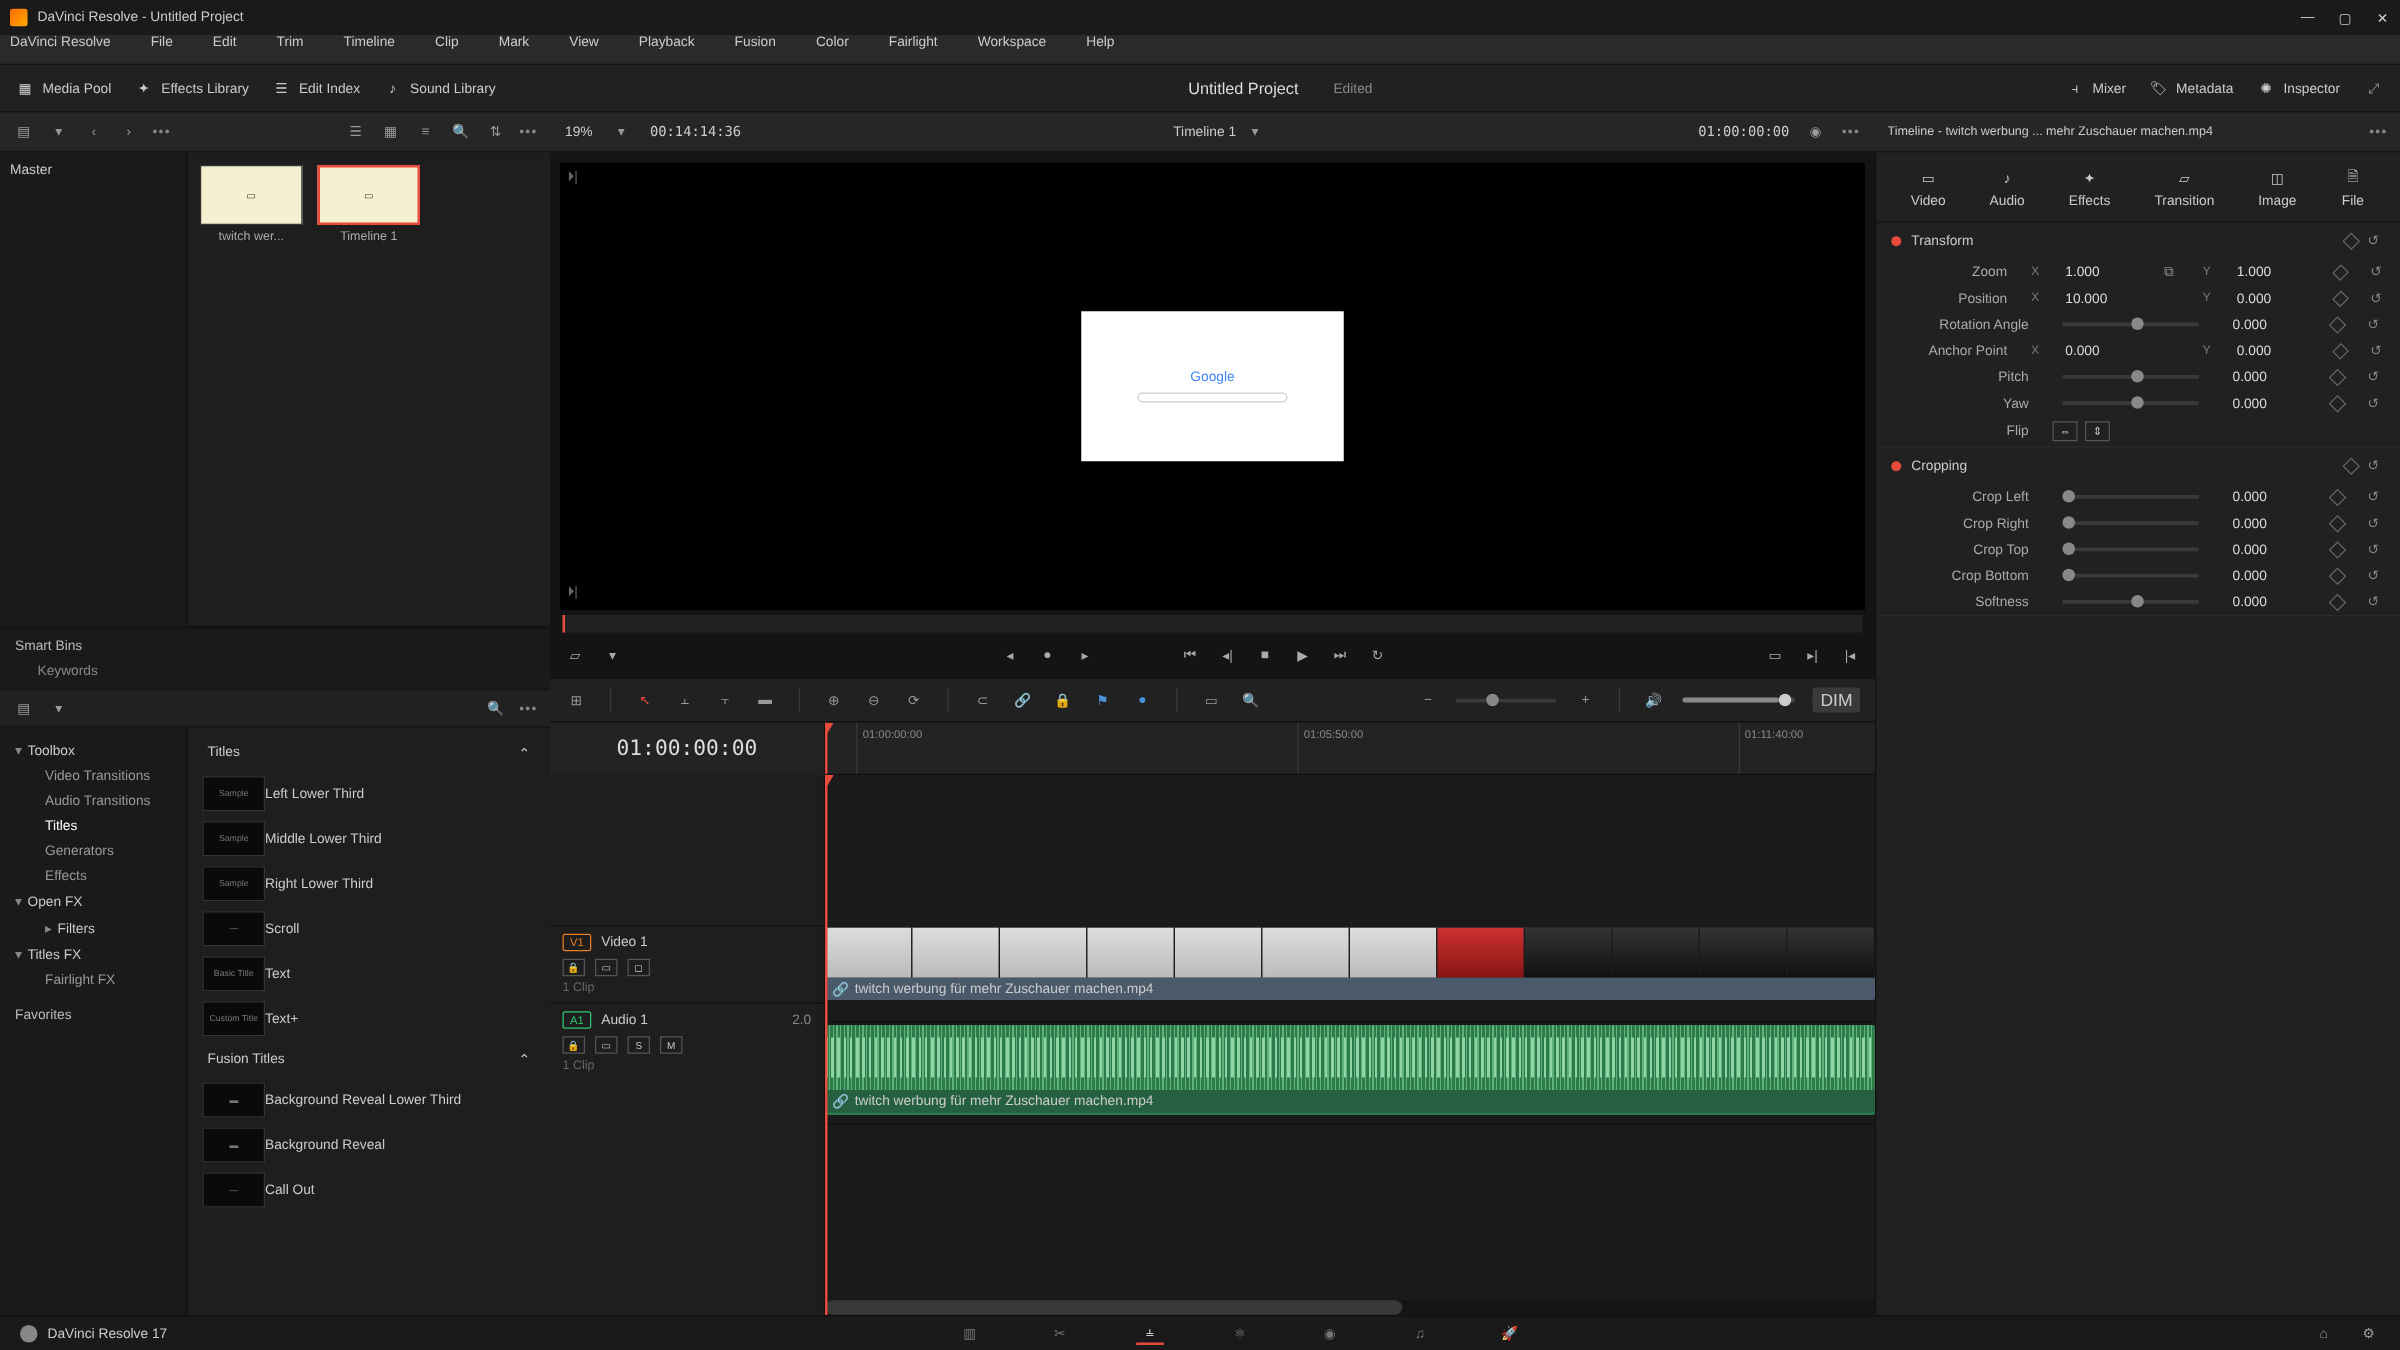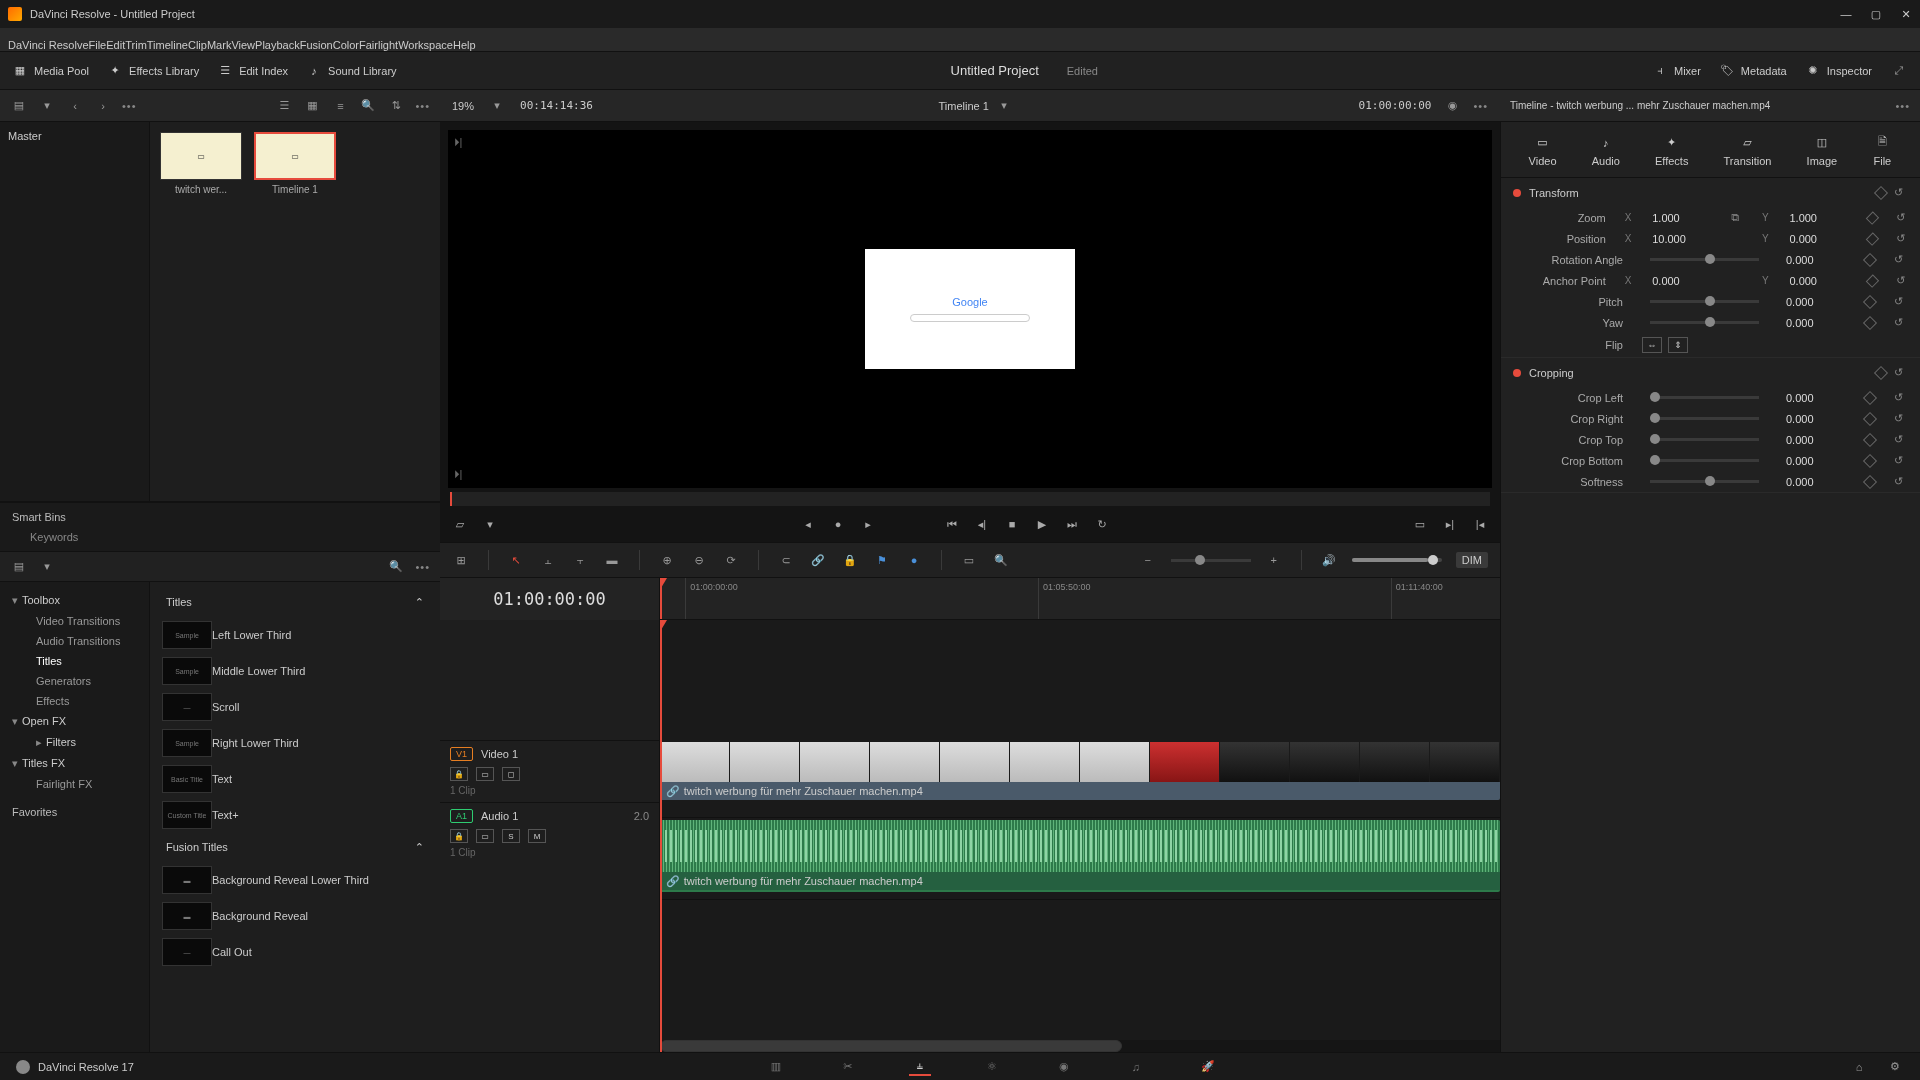--- a/index.html
+++ b/index.html
@@ -2,21 +2,21 @@
 <html><head>
 <meta charset="utf-8">
 <style>
 *{margin:0;padding:0;box-sizing:border-box;font-family:Arial,sans-serif;font-size:11px;color:#ccc;user-select:none}
 body{background:#1e1e1e;width:1920px;height:1080px;overflow:hidden}
 .titlebar{height:28px;background:#1a1a1a;display:flex;align-items:center;padding:0 8px;justify-content:space-between}
 .titlebar-left{display:flex;align-items:center;gap:8px}
 .titlebar-icon{width:14px;height:14px;background:linear-gradient(135deg,#ff6b00,#ffaa00);border-radius:2px}
 .winbtns{display:flex;gap:18px}
 .winbtn{width:12px;height:12px;display:flex;align-items:center;justify-content:center;cursor:pointer}
-.menubar{height:24px;background:#2a2a2a;display:flex;align-items:flex-end;padding:0 8px;gap:0;border-bottom:1px solid #111}
+.menubar{height:24px;background:#2a2a2a;display:flex;align-items:flex-start;padding:0 8px;gap:32px;border-bottom:1px solid #111}
 .menubar span{cursor:pointer}
 .toolbar{height:38px;background:#212121;display:flex;align-items:center;padding:0 12px;justify-content:space-between;border-bottom:1px solid #111}
 .tb-group{display:flex;align-items:center;gap:18px}
 .tb-item{display:flex;align-items:center;gap:6px;cursor:pointer}
 .tb-icon{width:16px;height:16px;display:inline-flex;align-items:center;justify-content:center}
 .project-title{font-size:13px;color:#ddd}
 .project-edited{color:#888;font-size:11px;margin-left:10px}
 .subbar{height:32px;background:#262626;display:flex;align-items:center;border-bottom:1px solid #111}
 .subbar-left{width:440px;display:flex;align-items:center;padding:0 10px;gap:10px}
 .subbar-center{flex:1;display:flex;align-items:center;justify-content:space-between;padding:0 12px}
@@ -57,21 +57,21 @@
 .scrub .mark{position:absolute;left:0;top:0;width:2px;height:100%;background:#e64b3c}
 .transport{height:36px;display:flex;align-items:center;justify-content:center;gap:14px;padding:0 12px}
 .transport .spacer{flex:1}
 .transport .btn{width:16px;height:16px;cursor:pointer;color:#aaa;display:inline-flex;align-items:center;justify-content:center}
 .tl-tools{height:36px;background:#212121;display:flex;align-items:center;padding:0 12px;gap:14px;border-top:1px solid #111;border-bottom:1px solid #111}
 .tl-tools .sep{width:1px;height:20px;background:#3a3a3a;margin:0 4px}
 .tl-tools .grow{flex:1}
 .vol-slider{width:90px;height:4px;background:#444;position:relative;border-radius:2px}
 .vol-slider .fill{position:absolute;left:0;top:0;height:100%;width:85%;background:#888;border-radius:2px}
 .vol-slider .knob{position:absolute;left:85%;top:-3px;width:10px;height:10px;background:#ccc;border-radius:50%}
-.dim-badge{background:#3a3a3a;padding:2px 6px;font-size:11px;border-radius:2px}
+.dim-badge{background:#3a3a3a;padding:2px 6px;font-size:14px;border-radius:2px}
 .timeline{flex:1;display:flex;background:#1a1a1a;overflow:hidden}
 .tl-head{width:220px;background:#1e1e1e;border-right:1px solid #111;display:flex;flex-direction:column}
 .tl-tc{height:42px;display:flex;align-items:center;justify-content:center;font-size:17px;color:#ddd;font-family:monospace;background:#232323}
 .track-head{border-top:1px solid #111;padding:6px 10px}
 .track-head .row1{display:flex;align-items:center;gap:8px}
 .track-tag{border:1px solid #888;padding:1px 5px;font-size:9px;border-radius:2px}
 .track-tag.v{color:#e67e22;border-color:#e67e22}
 .track-tag.a{color:#2ecc71;border-color:#2ecc71}
 .track-head .row2{display:flex;gap:8px;margin-top:6px;align-items:center}
 .mini-btn{width:18px;height:14px;border:1px solid #555;display:inline-flex;align-items:center;justify-content:center;font-size:8px;cursor:pointer}
@@ -279,26 +279,26 @@
           </div>
         <div class="fx-item">
             <div class="fx-thumb">Sample</div>
             <span>Left Lower Third</span>
           </div>
         <div class="fx-item">
             <div class="fx-thumb">Sample</div>
             <span>Middle Lower Third</span>
           </div>
         <div class="fx-item">
+            <div class="fx-thumb">Sample</div>
+            <span>Right Lower Third</span>
+          </div>
+        <div class="fx-item">
             <div class="fx-thumb">—</div>
             <span>Scroll</span>
-          </div>
-        <div class="fx-item">
-            <div class="fx-thumb">Sample</div>
-            <span>Right Lower Third</span>
           </div>
         <div class="fx-item">
             <div class="fx-thumb">Basic Title</div>
             <span>Text</span>
           </div>
         <div class="fx-item">
             <div class="fx-thumb">Custom Title</div>
             <span>Text+</span>
           </div>
         <div class="fx-cat">

